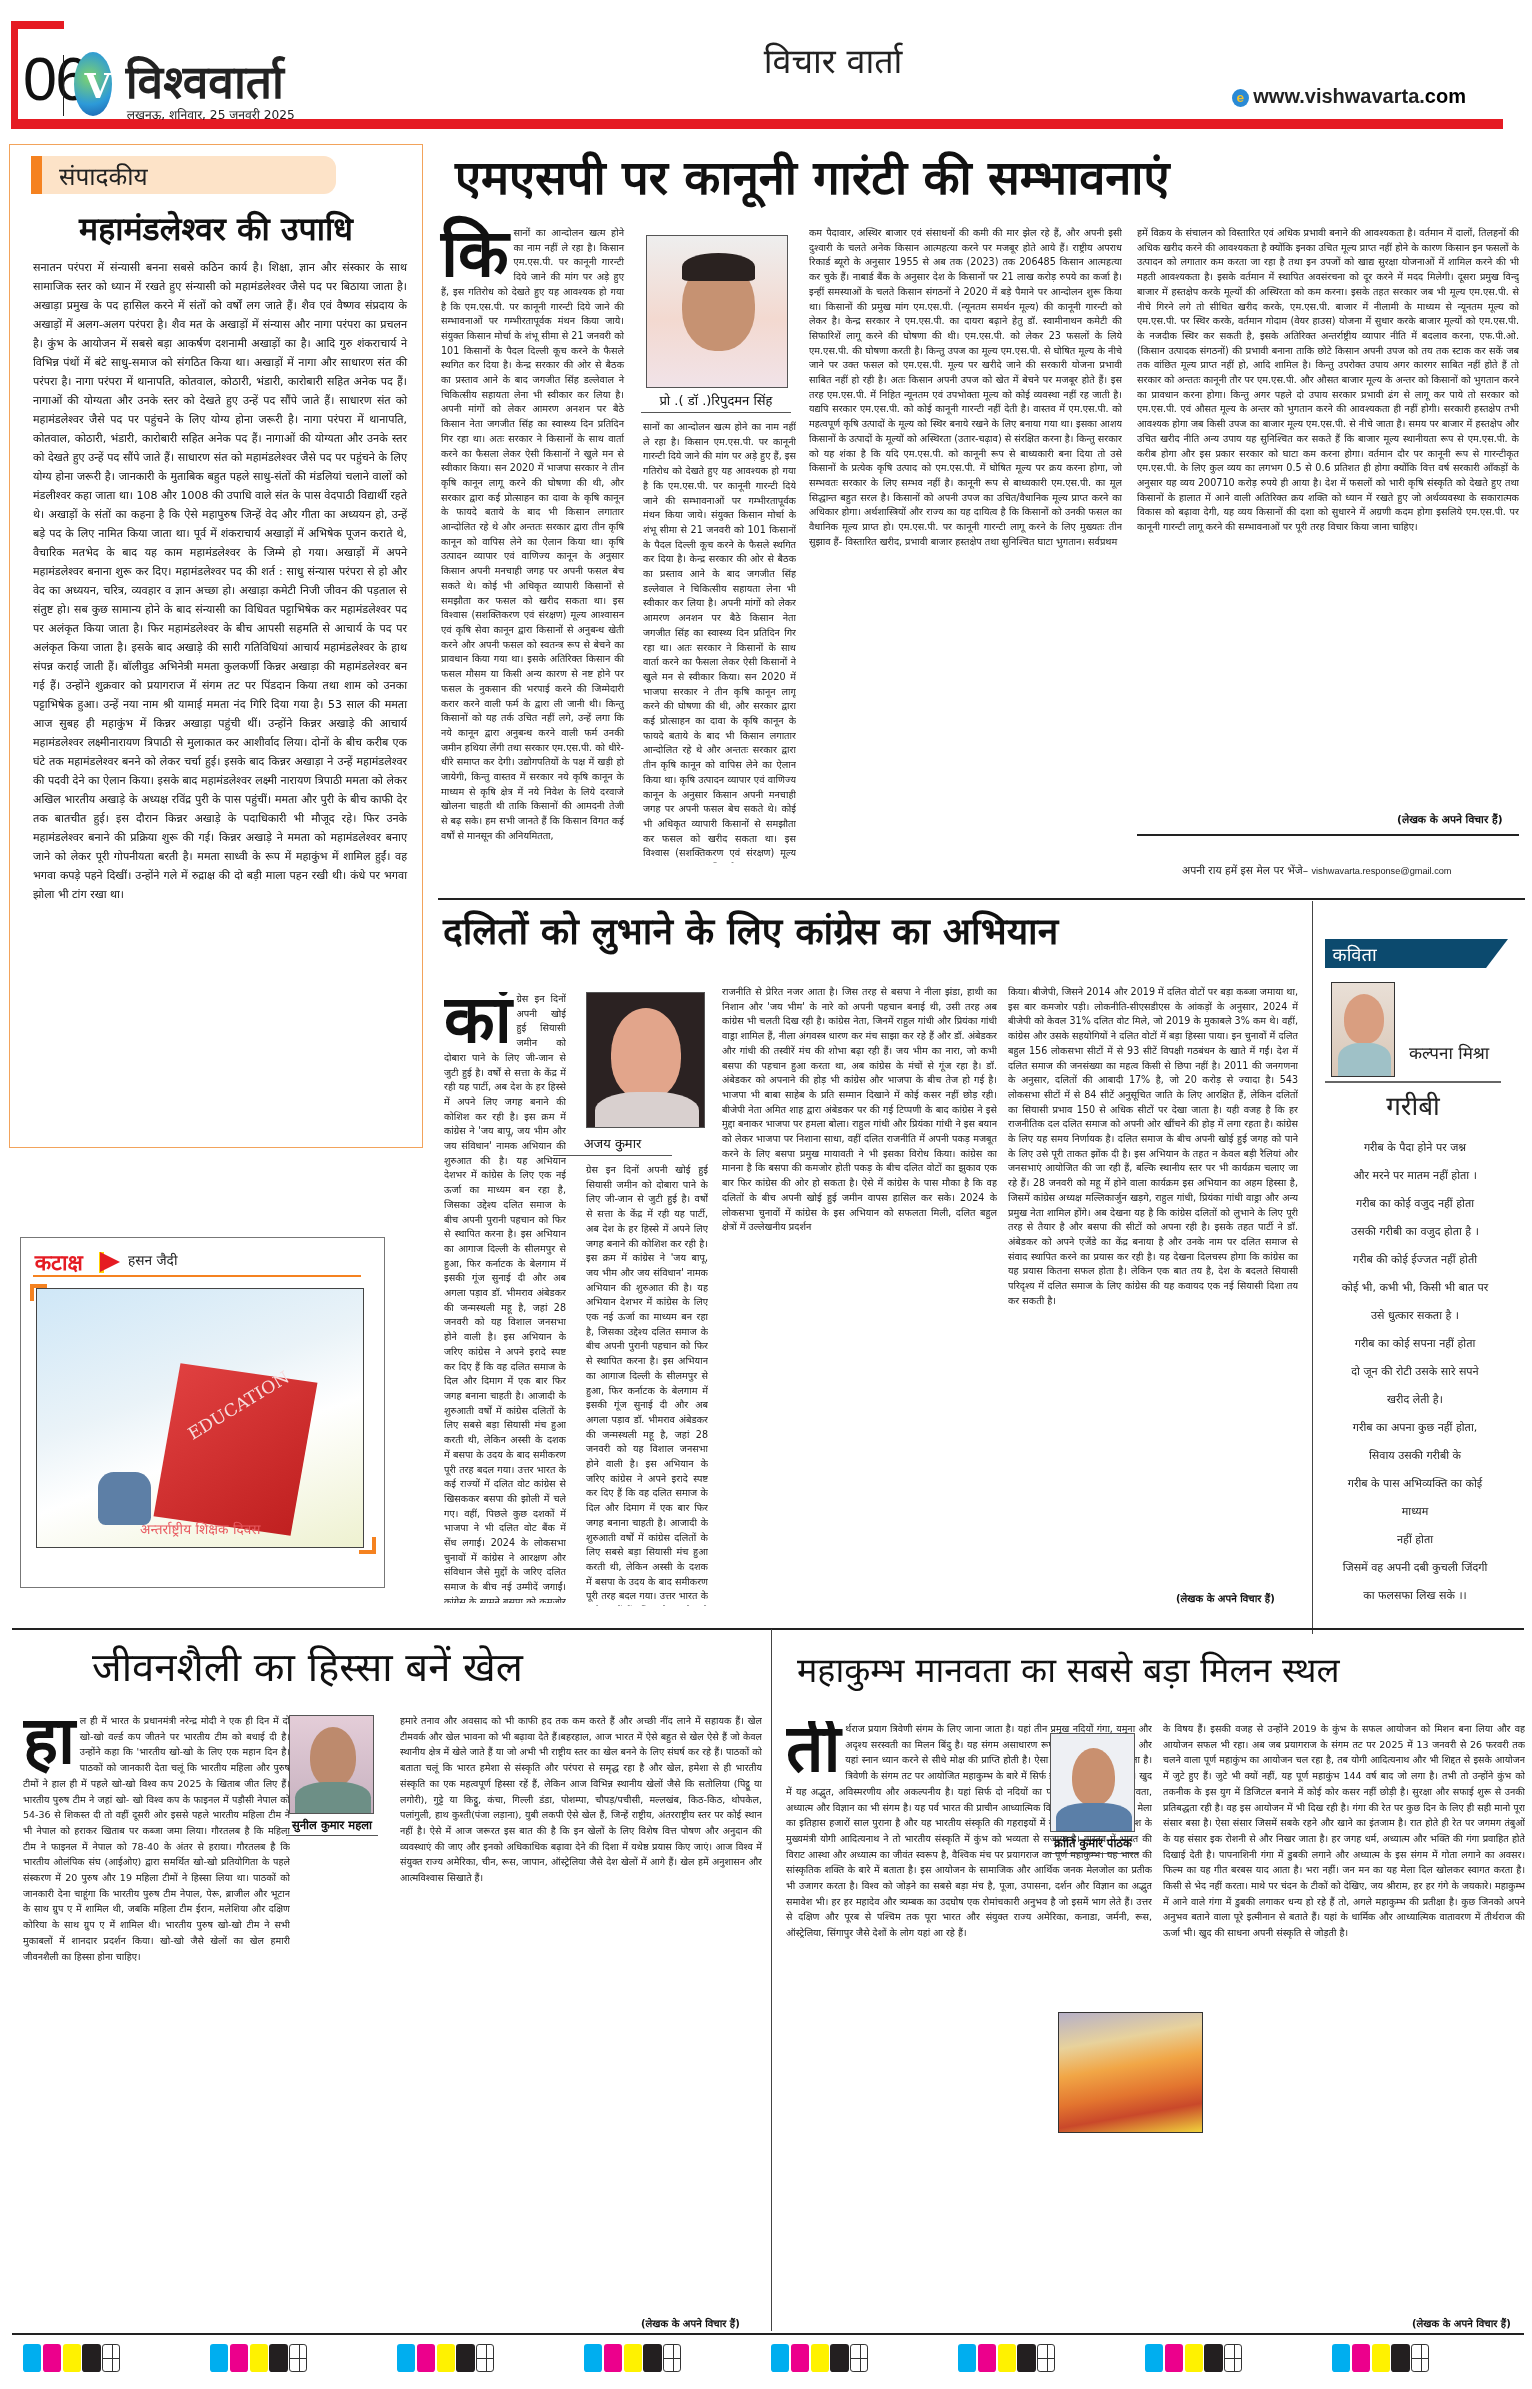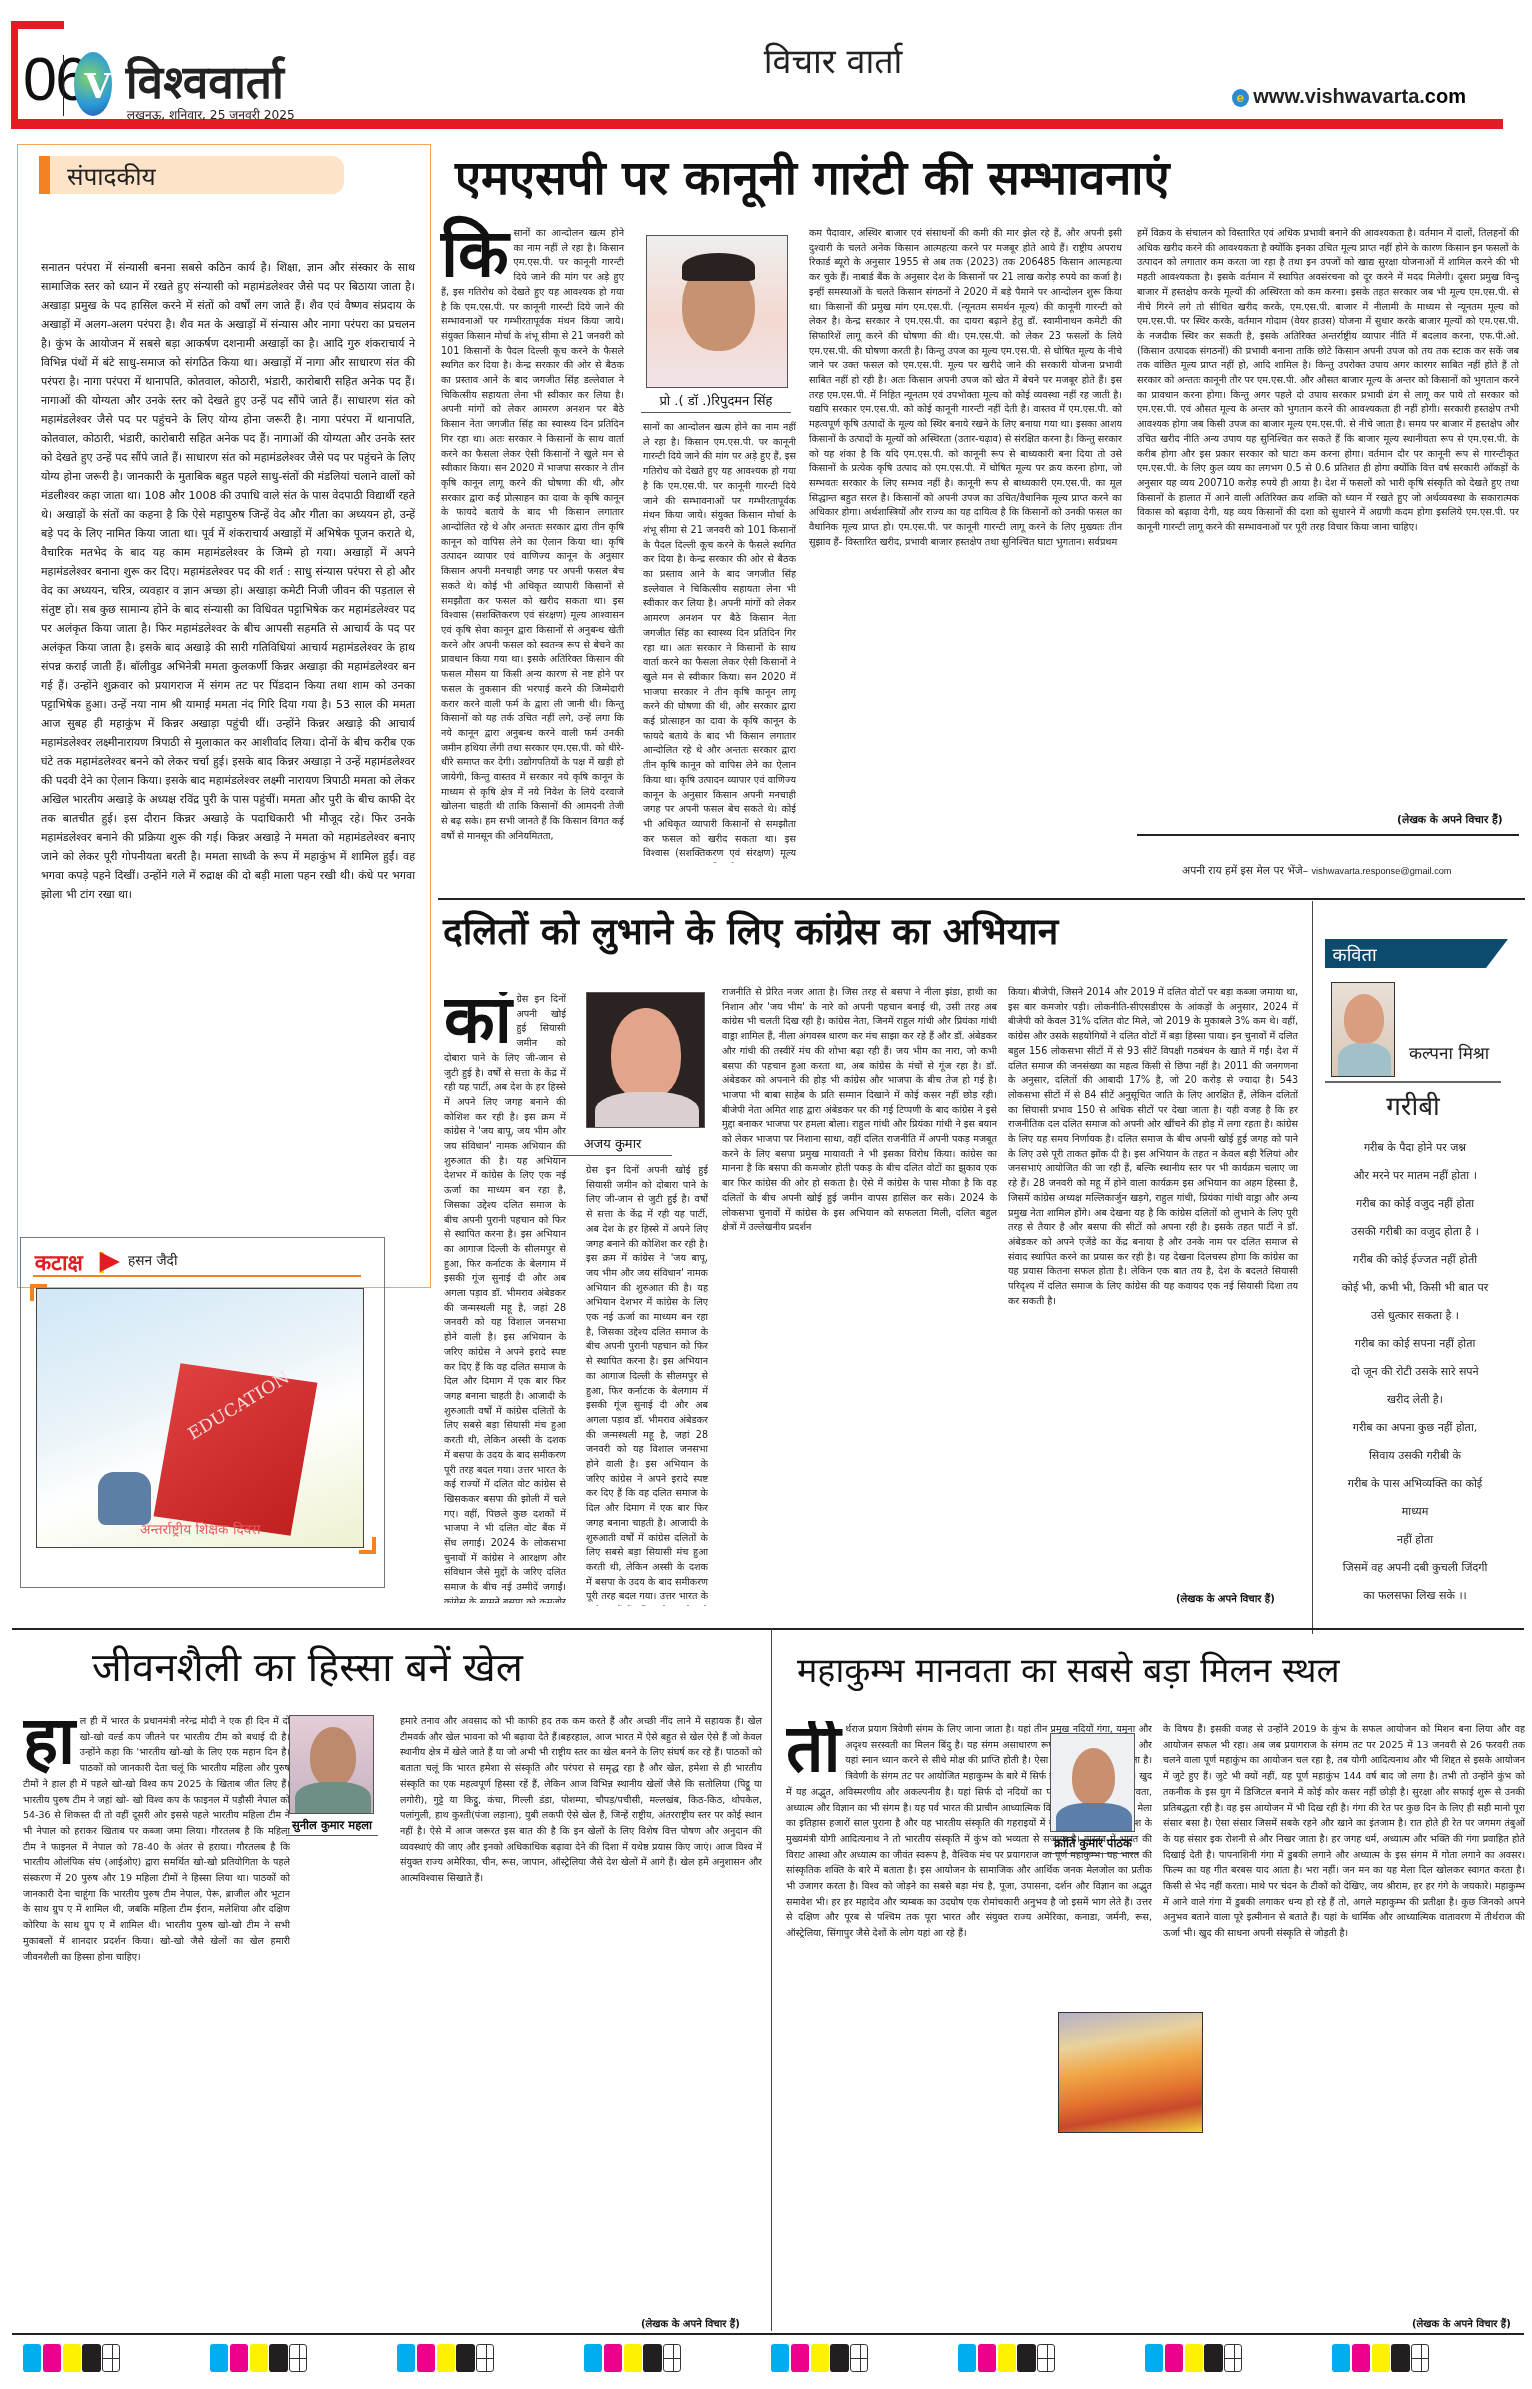--- a/index.html
+++ b/index.html
@@ -16,21 +16,21 @@
   .logo{position:absolute;left:63px;top:30.5px;width:38px;height:64px;border-radius:50%;background:radial-gradient(circle at 40% 40%,#7fd36d,#2d9ad8 60%,#1a5aa8);}
   .logo span{position:absolute;left:10.7px;top:13.7px;font-size:34px;font-weight:bold;color:#fff;font-family:"DejaVu Serif",serif}
   .brand{position:absolute;left:115px;top:27.5px;font-size:46px;font-weight:bold;color:#222}
   .dateline{position:absolute;left:116px;top:85px;font-size:12.2px;color:#222}
   .section{position:absolute;left:753px;top:15.3px;font-size:34px;color:#222}
   .web{position:absolute;left:1221px;top:64px;font-size:20px;font-weight:bold;color:#222;font-family:"Liberation Sans",sans-serif}
   .web .tld{color:#000000;font-weight:bold}
   .ie{display:inline-block;width:17px;height:18.3px;border-radius:50%;background:#2a8ad6;color:#f4c22b;font-size:13.7px;text-align:center;line-height:18.3px;margin-right:4.6px;vertical-align:middle}
 
   
-  #edit{left:17px;top:144px;width:414px;height:1144px;border:1.5px solid #f2a35b}
+  #edit{left:9px;top:144px;width:414px;height:1004px;border:1.5px solid #f2a35b}
   .ed-tag{position:absolute;left:21.4px;top:10.7px;width:305px;height:38px;background:#fde3c8;border-radius:0 12.2px 12.2px 0}
   .ed-tag::before{content:"";position:absolute;left:0;top:0;width:10.7px;height:38px;background:#f58220}
   .ed-tag span{position:absolute;left:27.5px;top:3.1px;font-size:24.4px;color:#222}
   .ed-title{position:absolute;left:0;width:100%;top:61px;text-align:center;font-size:32px;font-weight:bold;color:#111}
   .ed-body{position:absolute;left:23px;top:113px;width:374px;font-size:11px;line-height:19px;text-align:justify;color:#111}
 
   
   #cartoon{left:20px;top:1237px;width:365px;height:351px;border:1.5px solid #777}
   .kt{position:absolute;left:13.7px;top:9.2px;font-size:21.4px;font-weight:bold;color:#e51b23}
   .kt-arrow{position:absolute;left:79px;top:13.7px;width:0;height:0;border-left:20px solid #e51b23;border-top:10.7px solid transparent;border-bottom:10.7px solid transparent}
@@ -93,20 +93,21 @@
   <div class="brand">विश्ववार्ता</div>
   <div class="dateline">लखनऊ,   शनिवार, 25 जनवरी 2025</div>
   <div class="section">विचार वार्ता</div>
   <div class="web"><span class="ie">e</span><span>www.vishwavarta.</span><span class="tld">com</span></div>
 </div>
 
 <div id="edit" class="abs">
   <div class="ed-tag">
       <span>संपादकीय</span>
     </div>
+  <div class="ed-title">महामंडलेश्वर की उपाधि</div>
   <div class="ed-body">सनातन परंपरा में संन्यासी बनना सबसे कठिन कार्य है। शिक्षा, ज्ञान और संस्कार के साथ सामाजिक स्तर को ध्यान में रखते हुए संन्यासी को महामंडलेश्वर जैसे पद पर बिठाया जाता है। अखाड़ा प्रमुख के पद हासिल करने में संतों को वर्षों लग जाते हैं। शैव एवं वैष्णव संप्रदाय के अखाड़ों में अलग-अलग परंपरा है। शैव मत के अखाड़ों में संन्यास और नागा परंपरा का प्रचलन है। कुंभ के आयोजन में सबसे बड़ा आकर्षण दशनामी अखाड़ों का है। आदि गुरु शंकराचार्य ने विभिन्न पंथों में बंटे साधु-समाज को संगठित किया था। अखाड़ों में नागा और साधारण संत की परंपरा है। नागा परंपरा में थानापति, कोतवाल, कोठारी, भंडारी, कारोबारी सहित अनेक पद हैं। नागाओं की योग्यता और उनके स्तर को देखते हुए उन्हें पद सौंपे जाते हैं। साधारण संत को महामंडलेश्वर जैसे पद पर पहुंचने के लिए योग्य होना जरूरी है। नागा परंपरा में थानापति, कोतवाल, कोठारी, भंडारी, कारोबारी सहित अनेक पद हैं। नागाओं की योग्यता और उनके स्तर को देखते हुए उन्हें पद सौंपे जाते हैं। साधारण संत को महामंडलेश्वर जैसे पद पर पहुंचने के लिए योग्य होना जरूरी है। जानकारी के मुताबिक बहुत पहले साधु-संतों की मंडलियां चलाने वालों को मंडलीश्वर कहा जाता था। 108 और 1008 की उपाधि वाले संत के पास वेदपाठी विद्यार्थी रहते थे। अखाड़ों के संतों का कहना है कि ऐसे महापुरुष जिन्हें वेद और गीता का अध्ययन हो, उन्हें बड़े पद के लिए नामित किया जाता था। पूर्व में शंकराचार्य अखाड़ों में अभिषेक पूजन कराते थे, वैचारिक मतभेद के बाद यह काम महामंडलेश्वर के जिम्मे हो गया। अखाड़ों में अपने महामंडलेश्वर बनाना शुरू कर दिए। महामंडलेश्वर पद की शर्त : साधु संन्यास परंपरा से हो और वेद का अध्ययन, चरित्र, व्यवहार व ज्ञान अच्छा हो। अखाड़ा कमेटी निजी जीवन की पड़ताल से संतुष्ट हो। सब कुछ सामान्य होने के बाद संन्यासी का विधिवत पट्टाभिषेक कर महामंडलेश्वर पद पर अलंकृत किया जाता है। फिर महामंडलेश्वर के बीच आपसी सहमति से आचार्य के पद पर अलंकृत किया जाता है। इसके बाद अखाड़े की सारी गतिविधियां आचार्य महामंडलेश्वर के हाथ संपन्न कराई जाती हैं। बॉलीवुड अभिनेत्री ममता कुलकर्णी किन्नर अखाड़ा की महामंडलेश्वर बन गई हैं। उन्होंने शुक्रवार को प्रयागराज में संगम तट पर पिंडदान किया तथा शाम को उनका पट्टाभिषेक हुआ। उन्हें नया नाम श्री यामाई ममता नंद गिरि दिया गया है। 53 साल की ममता आज सुबह ही महाकुंभ में किन्नर अखाड़ा पहुंची थीं। उन्होंने किन्नर अखाड़े की आचार्य महामंडलेश्वर लक्ष्मीनारायण त्रिपाठी से मुलाकात कर आशीर्वाद लिया। दोनों के बीच करीब एक घंटे तक महामंडलेश्वर बनने को लेकर चर्चा हुई। इसके बाद किन्नर अखाड़ा ने उन्हें महामंडलेश्वर की पदवी देने का ऐलान किया। इसके बाद महामंडलेश्वर लक्ष्मी नारायण त्रिपाठी ममता को लेकर अखिल भारतीय अखाड़े के अध्यक्ष रविंद्र पुरी के पास पहुंचीं। ममता और पुरी के बीच काफी देर तक बातचीत हुई। इस दौरान किन्नर अखाड़े के पदाधिकारी भी मौजूद रहे। फिर उनके महामंडलेश्वर बनाने की प्रक्रिया शुरू की गई। किन्नर अखाड़े ने ममता को महामंडलेश्वर बनाए जाने को लेकर पूरी गोपनीयता बरती है। ममता साध्वी के रूप में महाकुंभ में शामिल हुईं। वह भगवा कपड़े पहने दिखीं। उन्होंने गले में रुद्राक्ष की दो बड़ी माला पहन रखी थी। कंधे पर भगवा झोला भी टांग रखा था।</div>
 </div>
 
 <div id="cartoon" class="abs">
   <div class="kt">कटाक्ष</div>
   <div class="kt-arrow2"></div>
   <div class="kt-arrow"></div>
   <div class="kt-auth">हसन जैदी</div>
   <div class="kt-line"></div>
   <div class="corner1"></div>

